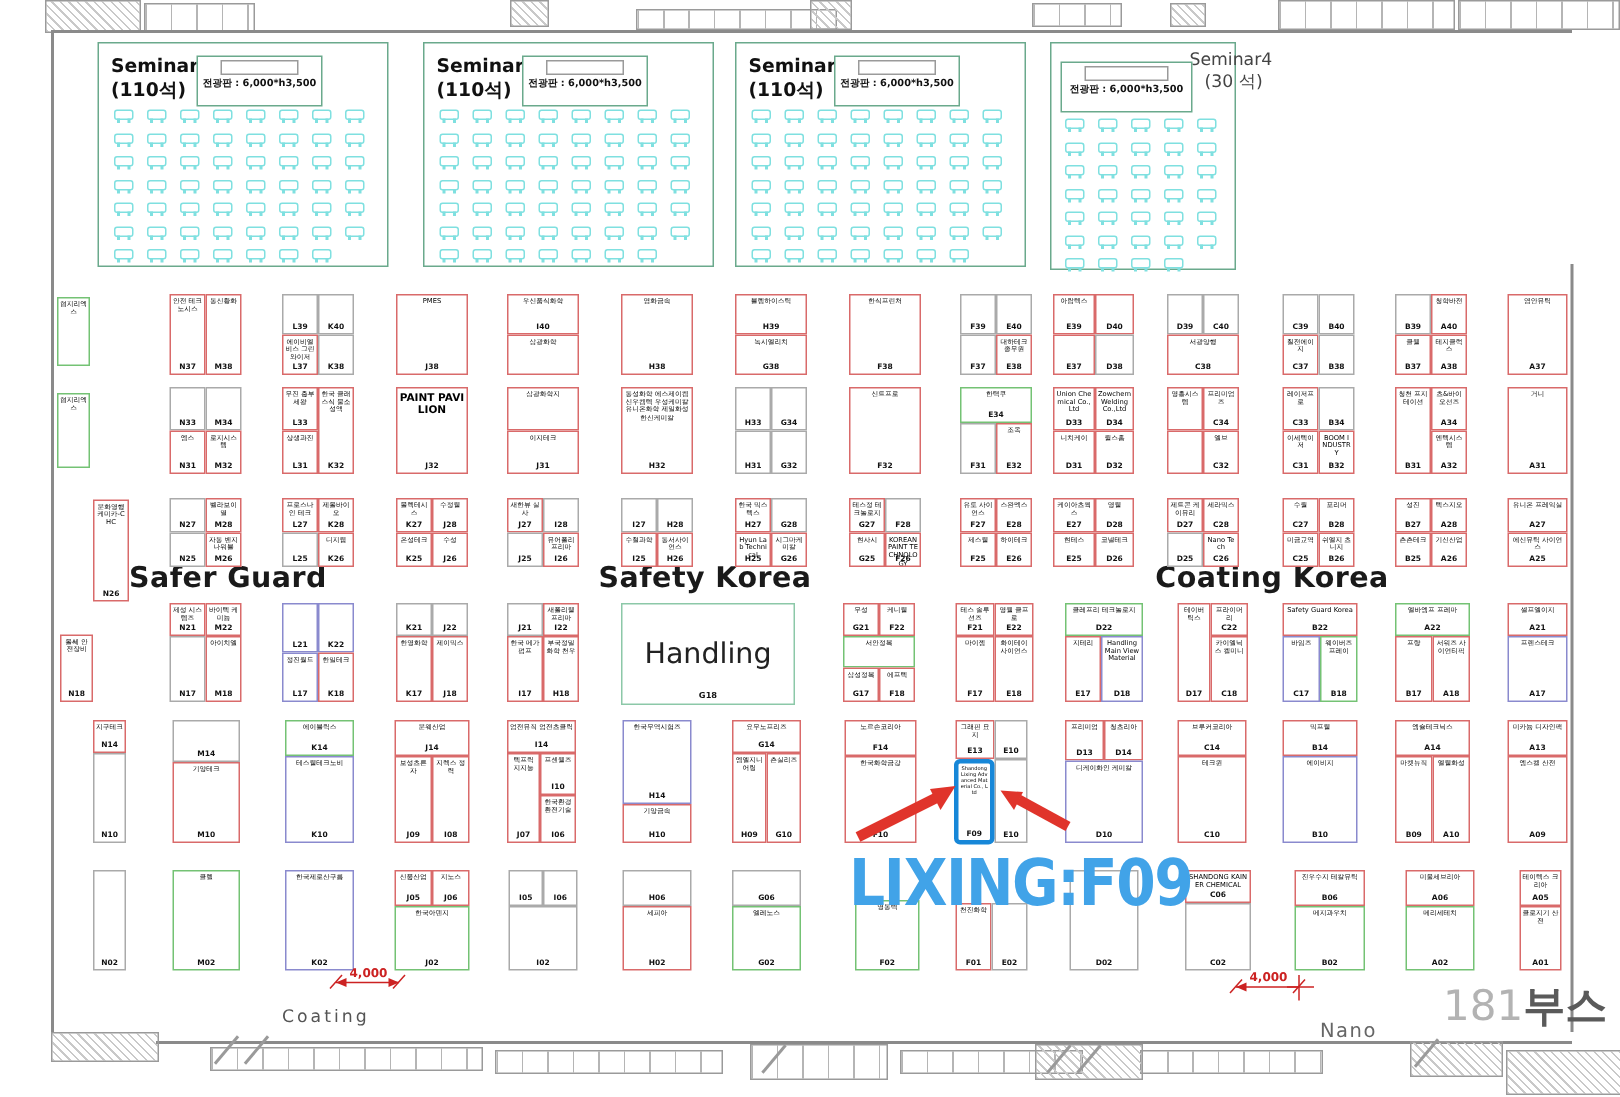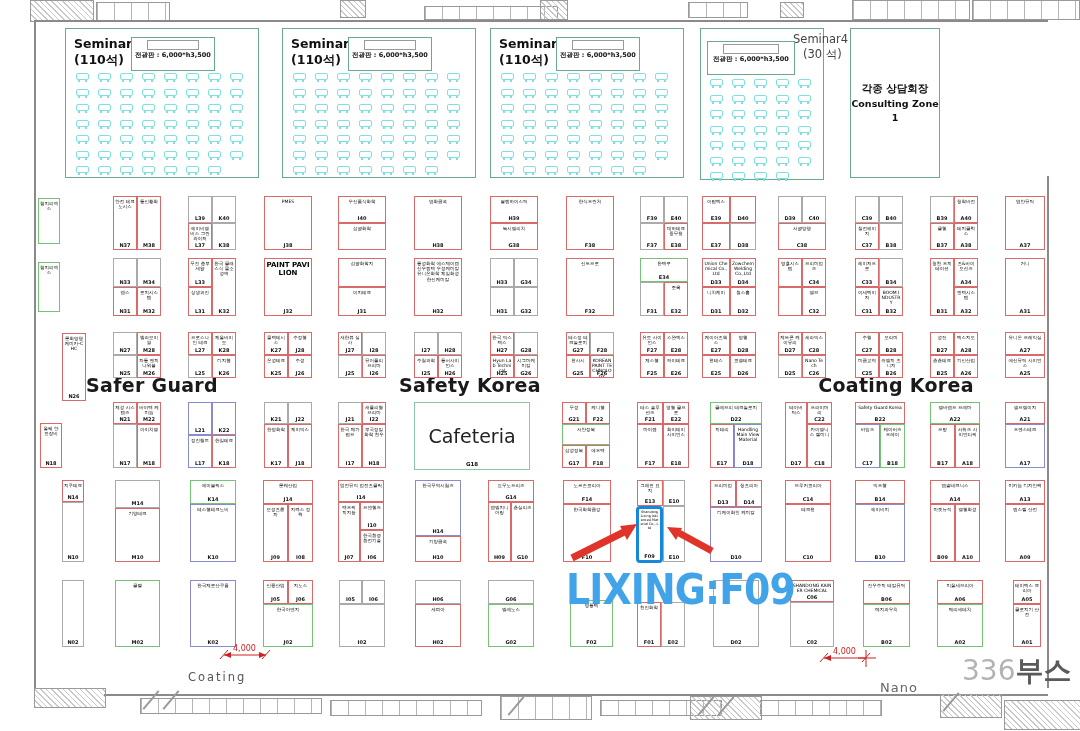--- a/index.html
+++ b/index.html
@@ -30,21 +30,21 @@
            letter-spacing:.3px;color:#1a1a1a;white-space:nowrap}
   .cafeteria{position:absolute;border:1.5px solid #8cc8a8;background:#fff;text-align:center}
   .cafeteria .cname{margin-top:22px;font-size:19px;color:#222}
   .cafeteria .cid{position:absolute;bottom:2px;width:100%;font-size:5.5px;font-weight:700}
   .cell{position:absolute;border:1px solid #aaa;background:#fff;box-sizing:border-box;overflow:hidden}
   .bn{padding:2px 1px 0;text-align:center;font-size:4.5px;line-height:1.15;word-break:break-all;color:#000}
   .bid{position:absolute;bottom:1px;left:0;width:100%;text-align:center;font-size:5px;font-weight:700;color:#111}
   .cell.hl{border:3.5px solid #1787d8;border-radius:4px;z-index:6}
   .callout{position:absolute;left:566px;top:564px;font-size:43px;font-weight:600;color:#41a3e8;
            letter-spacing:-1px;transform:scaleX(.88);transform-origin:left top;z-index:5;white-space:nowrap}
-  .dim{position:absolute;color:#cc2222;font-size:8px;font-weight:400;z-index:4}
+  .dim{position:absolute;color:#cc2222;font-size:8px;font-weight:700;z-index:4}
   .lbl-entrance{position:absolute;left:188px;top:670px;font-size:11.5px;color:#555;letter-spacing:2px}
   .lbl-exit{position:absolute;left:880px;top:680px;font-size:13px;color:#666;letter-spacing:1px}
   .lbl-total{position:absolute;left:962px;top:652px;font-size:28px;white-space:nowrap}
   .lbl-total .n1{color:#b3b3b3}.lbl-total .n2{color:#5a5a5a;font-weight:700}
   svg.ovl{position:absolute;left:0;top:0;z-index:7;pointer-events:none}
   #booths{position:absolute;left:0;top:0;z-index:2}
 </style>
 </head>
 <body>
 
@@ -360,33 +360,27 @@
         </div>
         <div class="seatrow">
           <span class="seat"></span>
           <span class="seat"></span>
           <span class="seat"></span>
           <span class="seat"></span>
         </div>
       </div>
   </div>
 
-  <div class="cz" style="left:850px;top:28px;width:88px;height:148px">
-    <div class="czt" style="font-size:10.5px">
-      <div>각종 상담회장</div>
-      <div style="font-size:9.5px">Consulting Zone 1</div>
-    </div>
-  </div>
 
   <div class="section" style="left: 152px; top: 374px;">Safer Guard</div>
   <div class="section" style="left: 470px; top: 374px;">Safety Korea</div>
-  <div class="section" style="left: 896px; top: 374px;">Coating Korea</div>
+  <div class="section" style="left: 848px; top: 374px;">Coating Korea</div>
 
   <div class="cafeteria" style="left:414px;top:402px;width:114px;height:66px">
-    <div class="cname">Cafeteria</div>
+    <div class="cname">Handling</div>
     <div class="cid">G18</div>
   </div>
 
   <div id="booths">
       <div class="cell" style="left: 38px; top: 198px; width: 22px; height: 46px; border-color: rgb(116, 194, 116);">
         <div class="bn">협지리엑스</div>
       </div>
       <div class="cell" style="left: 113px; top: 196px; width: 24px; height: 54px; border-color: rgb(217, 106, 106);">
         <div class="bn">안전 테크노시스</div>
         <div class="bid">N37</div>
@@ -1214,21 +1208,21 @@
     </div>
 
   <div class="callout">LIXING:F09</div>
 
   <div class="dim" style="left:233px;top:644px">4,000</div>
   <div class="dim" style="left:833px;top:647px">4,000</div>
 
   <div class="lbl-entrance">Coating</div>
   <div class="lbl-exit">Nano</div>
   <div class="lbl-total">
-    <span class="n1">336</span><span class="n2">부스</span>
+    <span class="n1">181</span><span class="n2">부스</span>
   </div>
 
   <div class="hline" style="left:104px;top:694px;width:944px;height:1.5px"></div>
   <div class="hat" style="left:34px;top:688px;width:70px;height:18px"></div>
   <div class="wbox" style="left:140px;top:698px;width:180px;height:14px"></div>
   <div class="wbox" style="left:330px;top:700px;width:150px;height:14px"></div>
   <div class="wbox" style="left:500px;top:696px;width:90px;height:22px"></div>
   <div class="wbox" style="left:600px;top:700px;width:120px;height:14px"></div>
   <div class="wbox" style="left:760px;top:700px;width:120px;height:14px"></div>
   <div class="hat" style="left:690px;top:696px;width:70px;height:22px"></div>

